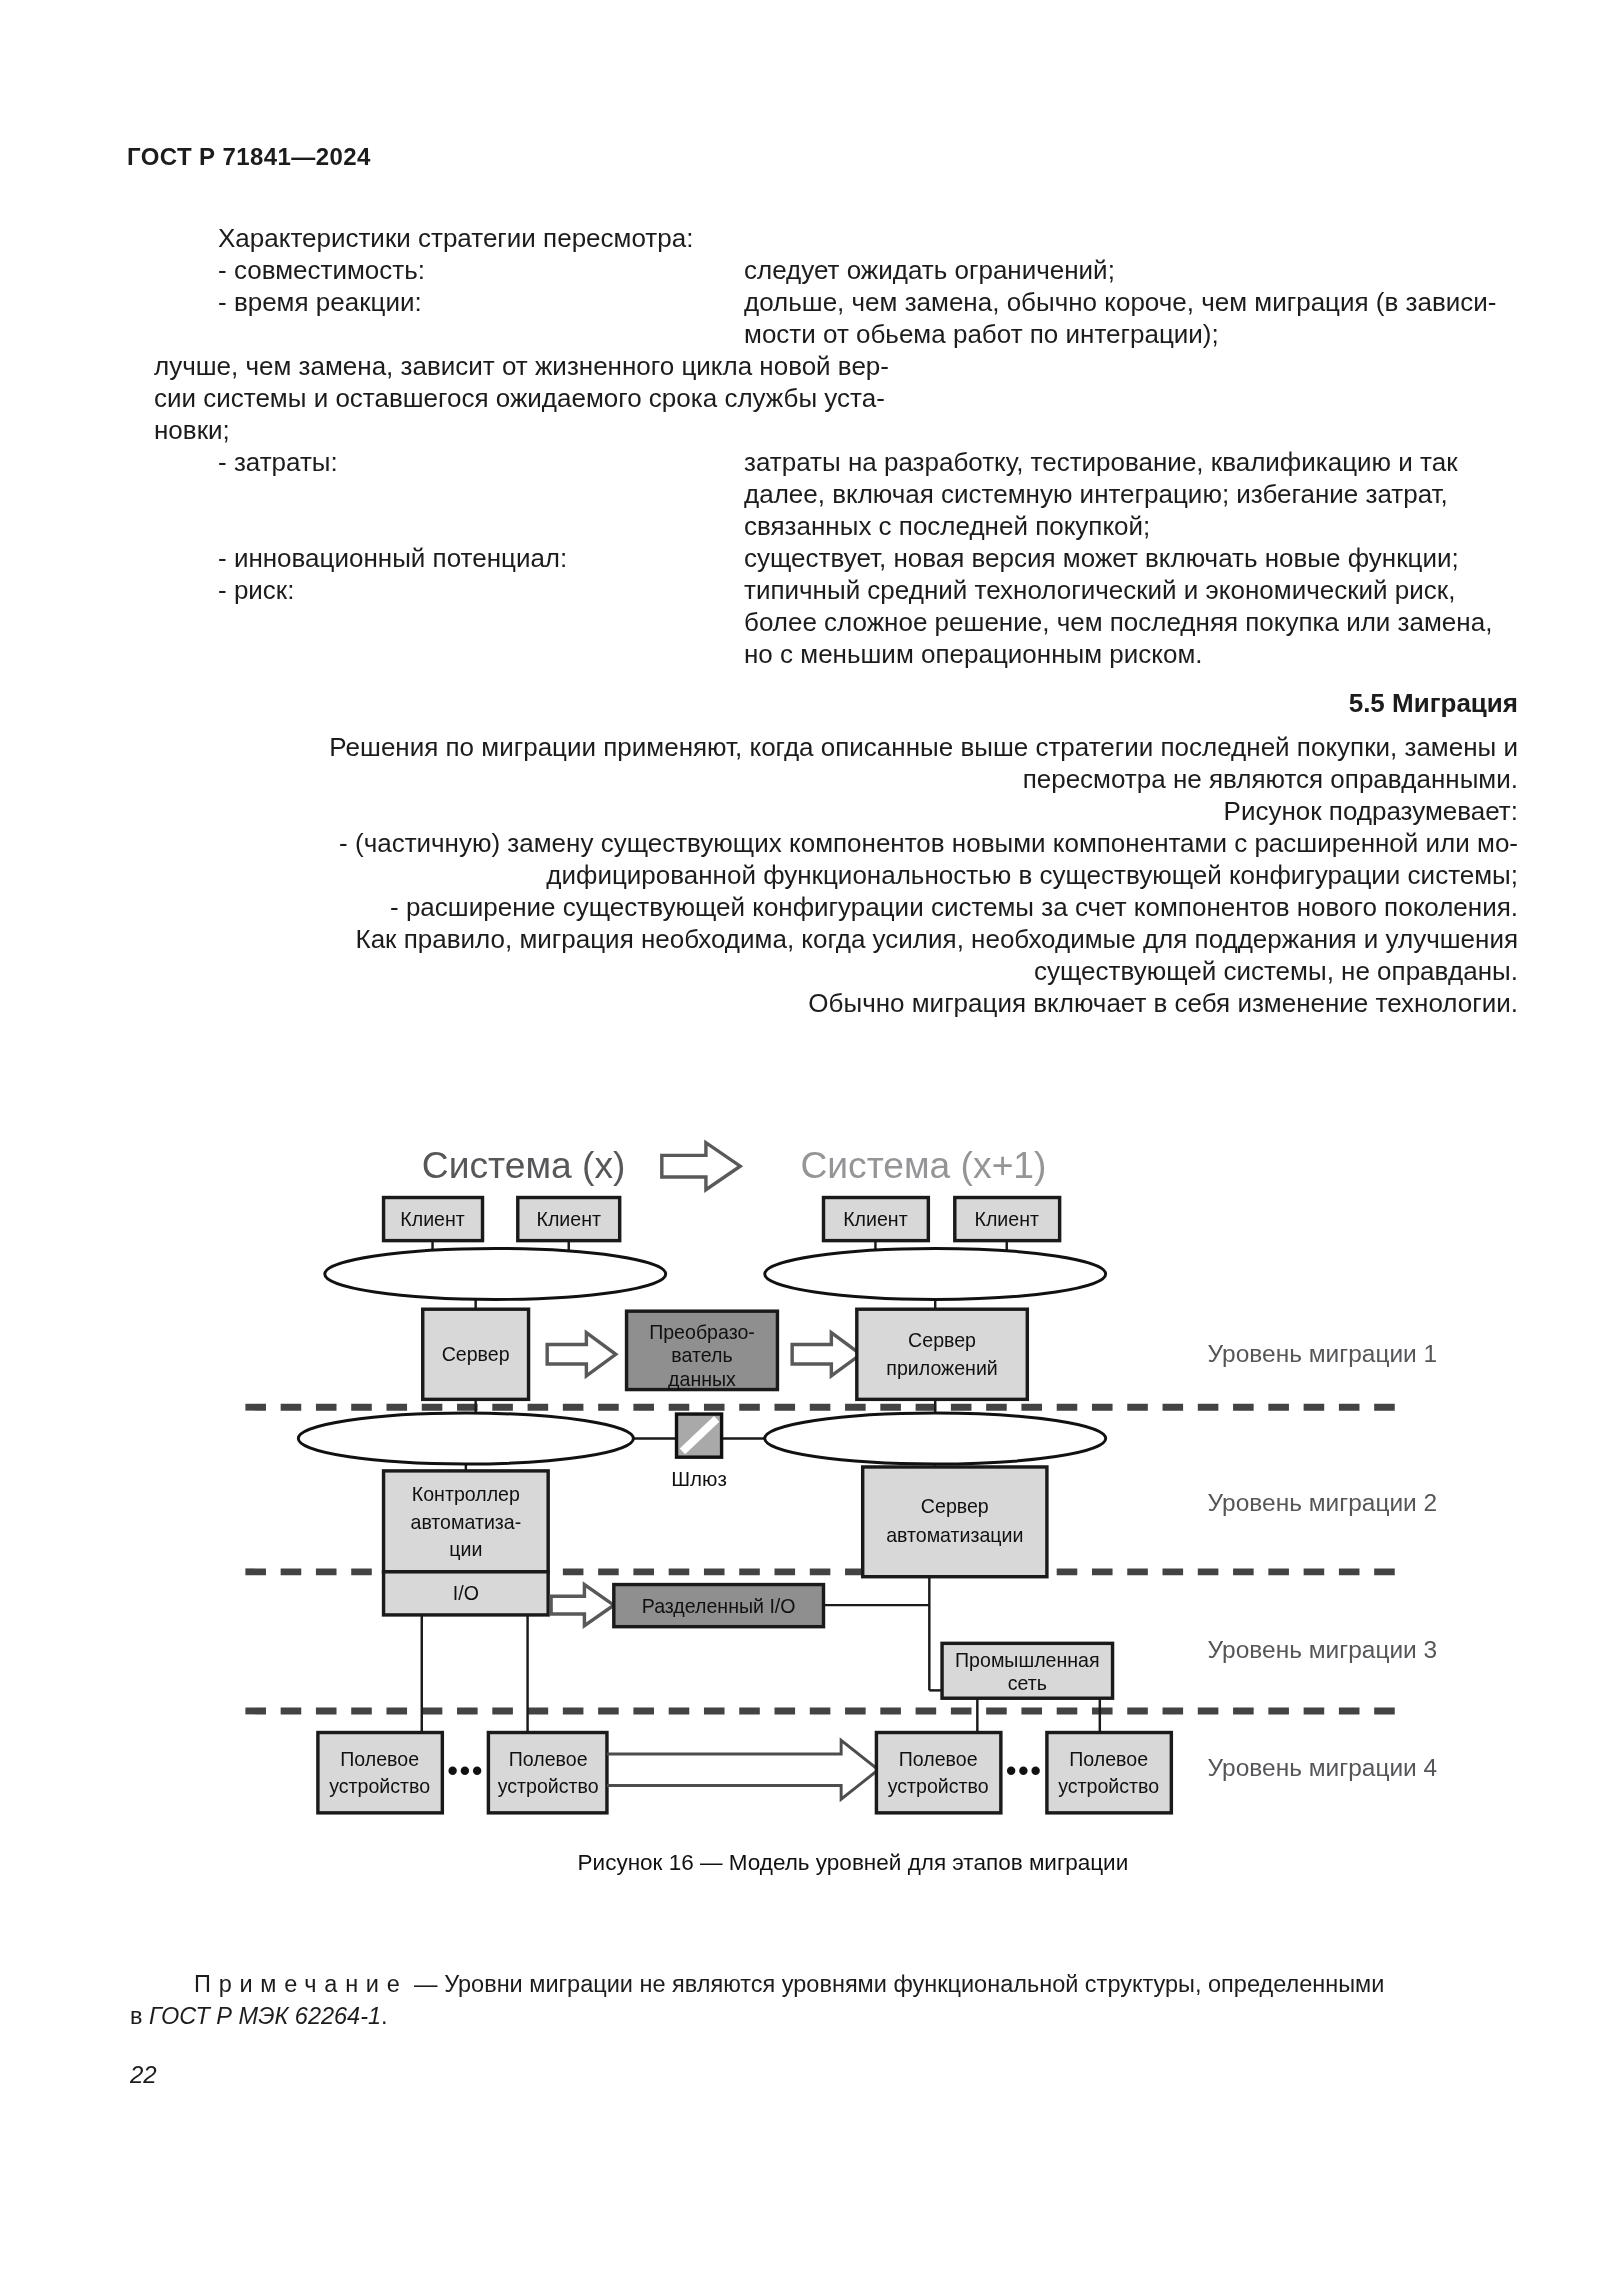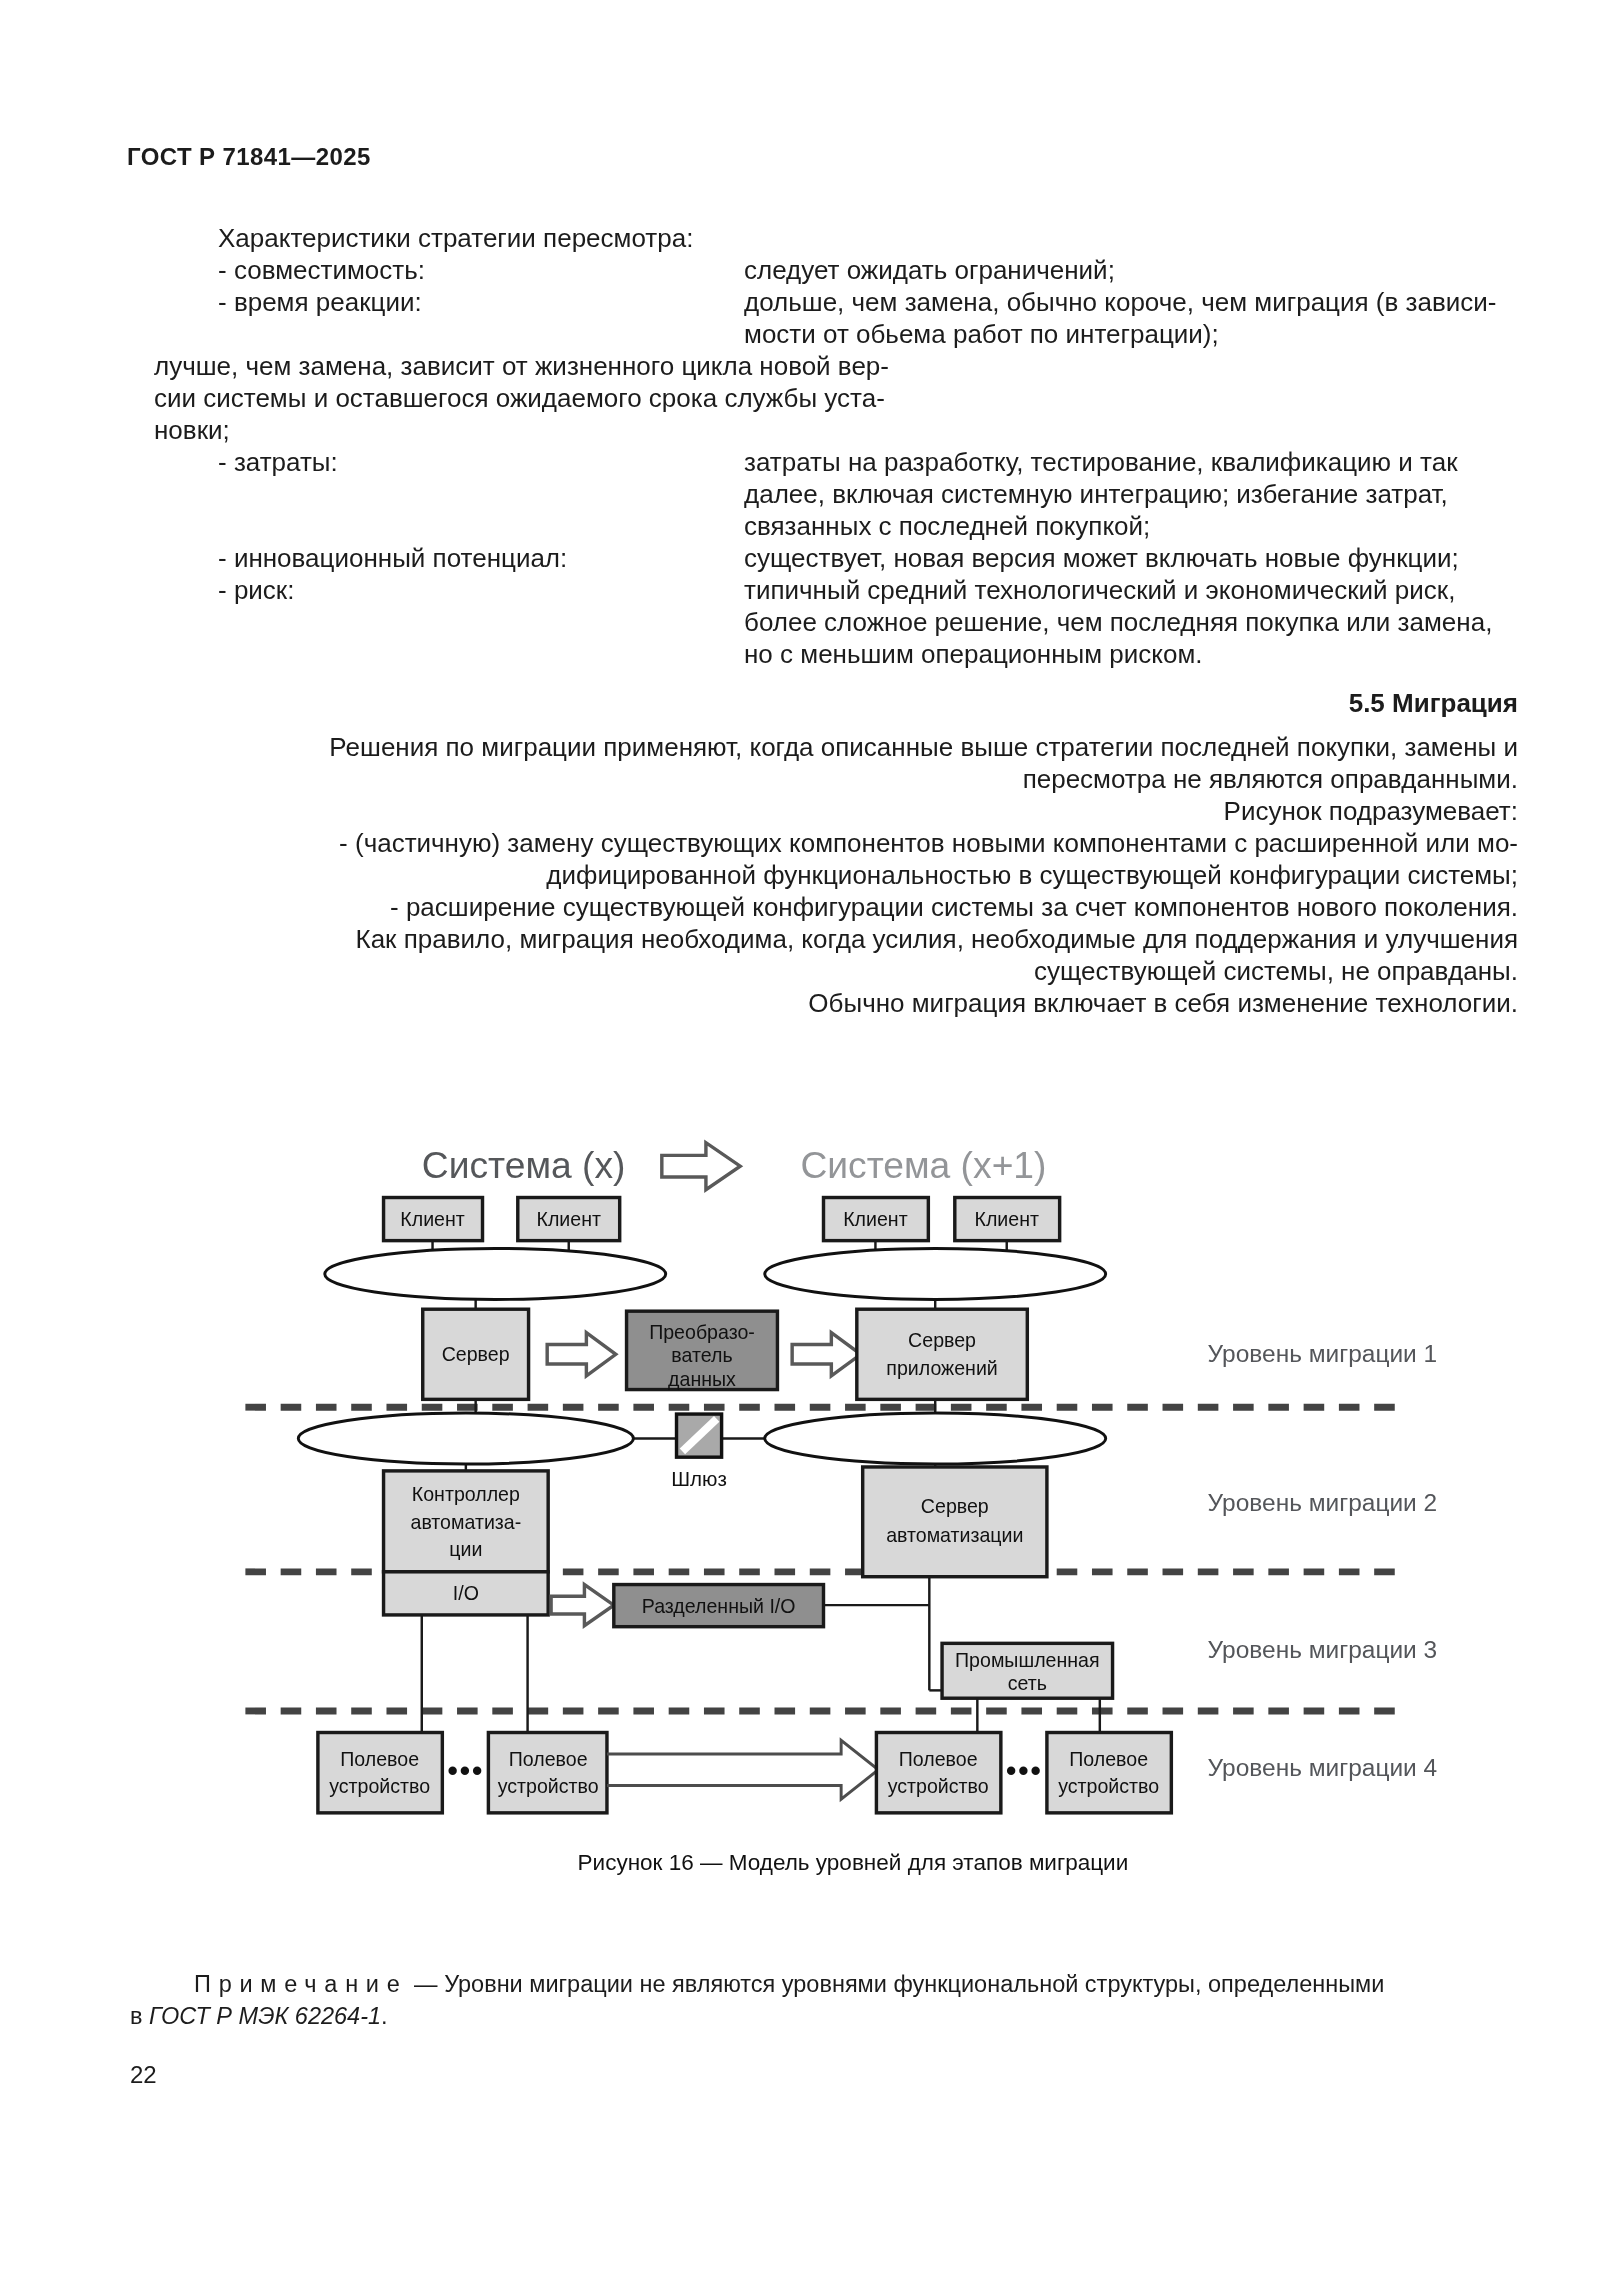--- a/index.html
+++ b/index.html
@@ -27,28 +27,28 @@
   .ln   { stroke:#1a1a1a; stroke-width:2.5; }
   .dash { stroke:#434343; stroke-width:7; stroke-dasharray:21 15; fill:none; }
   .lbox { fill:#d8d8d8; stroke:#1a1a1a; stroke-width:3.5; }
   .dbox { fill:#8f8f8f; stroke:#1a1a1a; stroke-width:3.5; }
   .ell  { fill:#ffffff; stroke:#111111; stroke-width:3; }
   .harr { fill:#ffffff; stroke:#595959; stroke-width:3.5; stroke-linejoin:miter; }
   .oarr { fill:none; stroke:#4d4d4d; stroke-width:3; stroke-linejoin:miter; }
   .note { position:absolute; left:130px; top:1968px; width:1364px; font-size:23.5px; line-height:32px; white-space:pre-line; text-indent:64px; }
   .note .sp  { letter-spacing:0.33em; }
   .note .ref { font-style:italic; }
-  .page-number { position:absolute; left:130px; top:2061px; font-size:24px; }
+  .page-number { position:absolute; left:130px; top:2061px; font-size:24px;font-style:italic; }
 </style>
 </head>
 <body>
 
 <div class="page">
 
-  <div class="gost-header">ГОСТ Р 71841—2025</div>
+  <div class="gost-header">ГОСТ Р 71841—2024</div>
 
   <div class="content">
     <p class="para indent">Характеристики стратегии пересмотра:</p>
 
     <div>
       <div class="dl-row">
         <div class="dl-label">- совместимость:</div>
         <div class="dl-value">следует ожидать ограничений;</div>
       </div>
       <div class="dl-row">

